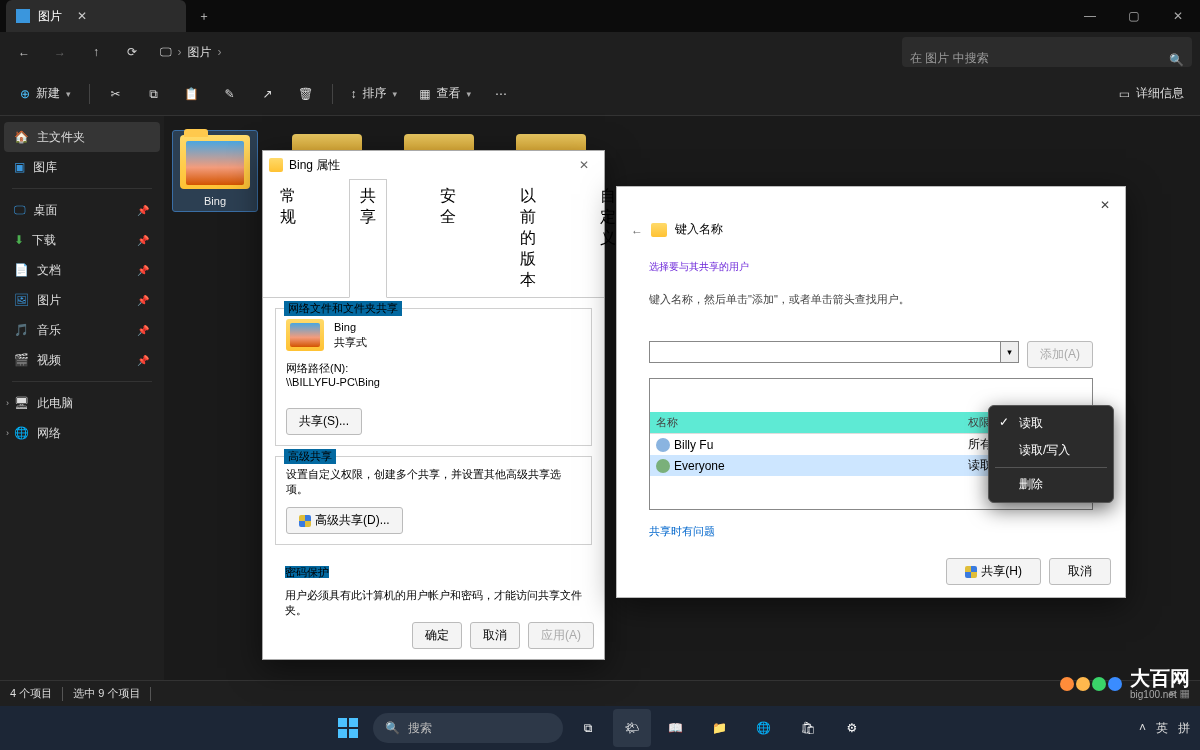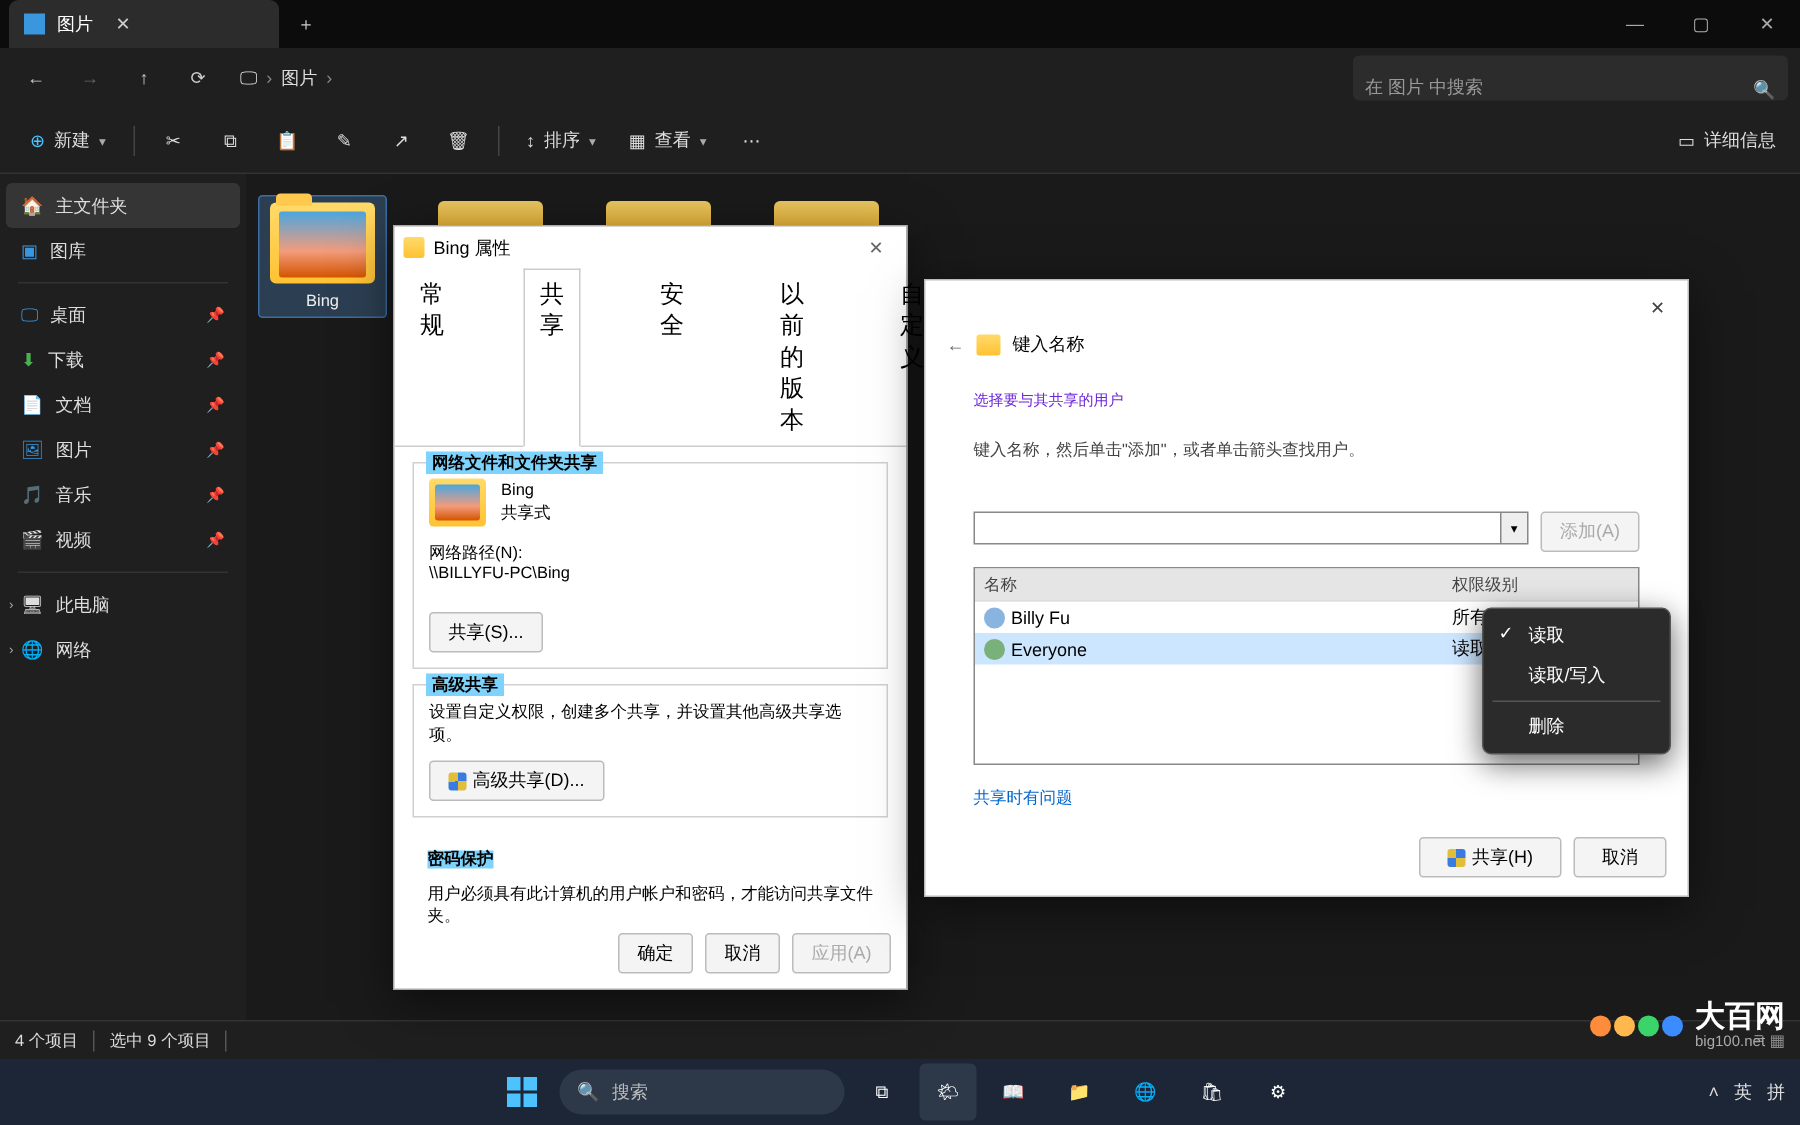--- a/index.html
+++ b/index.html
@@ -43,21 +43,21 @@
 
 .props { position:absolute; left:262px; top:150px; width:343px; height:510px; background:#fff; border:1px solid #aaa; box-shadow:0 8px 30px rgba(0,0,0,0.5); color:#000; }
 .props-title { height:28px; display:flex; align-items:center; padding:0 6px; font-size:12px; gap:6px; }
 .props-title .pico { width:14px; height:14px; background:linear-gradient(#ffda6a,#ffc233); border-radius:2px; }
 .props-title .pclose { margin-left:auto; width:28px; height:20px; display:flex; align-items:center; justify-content:center; cursor:pointer; color:#666; }
 .tabs { display:flex; padding:0 6px; font-size:16px;gap:42px; }
 .ptab { padding:6px 10px; cursor:pointer; border:1px solid transparent; }
 .ptab.active { border:1px solid #ccc; border-bottom:1px solid #fff; background:#fff; z-index:2; }
 .tabs-line { border-bottom:1px solid #ccc; margin-top:-1px; }
 .group { border:1px solid #d0d0d0; margin:10px 12px; padding:10px; position:relative; }
-.group-title { position:absolute; top:-8px; left:8px; background:#7dd3fc; padding:0 4px; font-size:11px;font-weight:bold; }
+.group-title { position:absolute; top:-8px; left:8px; background:#0369a1; padding:0 4px; font-size:11px; }
 .fblk { display:flex; gap:10px; align-items:center; }
 .fblk-ico { width:38px; height:32px; background:linear-gradient(#ffda6a,#ffc233); border-radius:3px; position:relative; }
 .fblk-ico .thumb { position:absolute; inset:4px; background:linear-gradient(#4aa6e0,#f39c7c 60%,#d35400); border-radius:2px; }
 .fblk-txt div { font-size:11px; line-height:1.4; }
 .wbtn { border:1px solid #bbb; background:#f4f4f4; padding:4px 12px; font-size:12px; border-radius:3px; cursor:pointer; }
 .wbtn.dis { color:#aaa; }
 .shield { width:12px; height:12px; display:inline-block; background:conic-gradient(#3a7be0 0 25%,#e0be3a 0 50%,#3a7be0 0 75%,#e0be3a 0); border-radius:2px; vertical-align:middle; margin-right:4px; }
 .plink { color:#0066cc; text-decoration:underline; cursor:pointer; }
 .props-btns { position:absolute; bottom:10px; right:10px; display:flex; gap:8px; }
 
@@ -67,21 +67,21 @@
 .net-head { display:flex; align-items:center; gap:8px; font-size:12px; }
 .net-back { color:#666; cursor:pointer; margin-left:-18px; }
 .nico { width:16px; height:14px; background:linear-gradient(#ffda6a,#ffc233); border-radius:2px; }
 .net-h1 { font-size:10px; color:#6d28d9; margin-top:22px; }
 .net-sub { font-size:11px; color:#444; margin-top:18px; }
 .combo-row { display:flex; gap:8px; margin-top:34px; }
 .combo { flex:1; height:22px; border:1px solid #888; display:flex; align-items:center; }
 .combo input { flex:1; border:none; outline:none; font-size:12px; padding:0 4px; }
 .combo-btn { width:18px; height:100%; border-left:1px solid #888; display:flex; align-items:center; justify-content:center; background:#eee; cursor:pointer; font-size:9px; }
 .net-list { border:1px solid #888; margin-top:10px; height:132px; background:#fff; }
-.nl-head { display:flex; border-bottom:1px solid #ddd; background:#e5e5e5; }
+.nl-head { display:flex; border-bottom:1px solid #ddd; background:#5eead4;margin-top:33px; }
 .nl-head div { padding:3px 6px; font-size:11px; color:#444; }
 .nl-name { flex:1; }
 .nl-perm { width:130px; }
 .nl-row { display:flex; align-items:center; }
 .nl-row .c1 { flex:1; padding:2px 6px; display:flex; align-items:center; gap:4px; font-size:12px; }
 .nl-row .c2 { width:130px; padding:2px 6px; font-size:12px; display:flex; align-items:center; gap:4px; }
 .nl-row.sel { background:#cde6ff; }
 .nl-row .drop { margin-left:auto; font-size:9px; cursor:pointer; }
 .pico-user { width:14px; height:14px; border-radius:50%; background:#8ab4e0; display:inline-block; }
 .net-link { color:#0066cc; font-size:11px; margin-top:14px; display:inline-block; cursor:pointer; }

